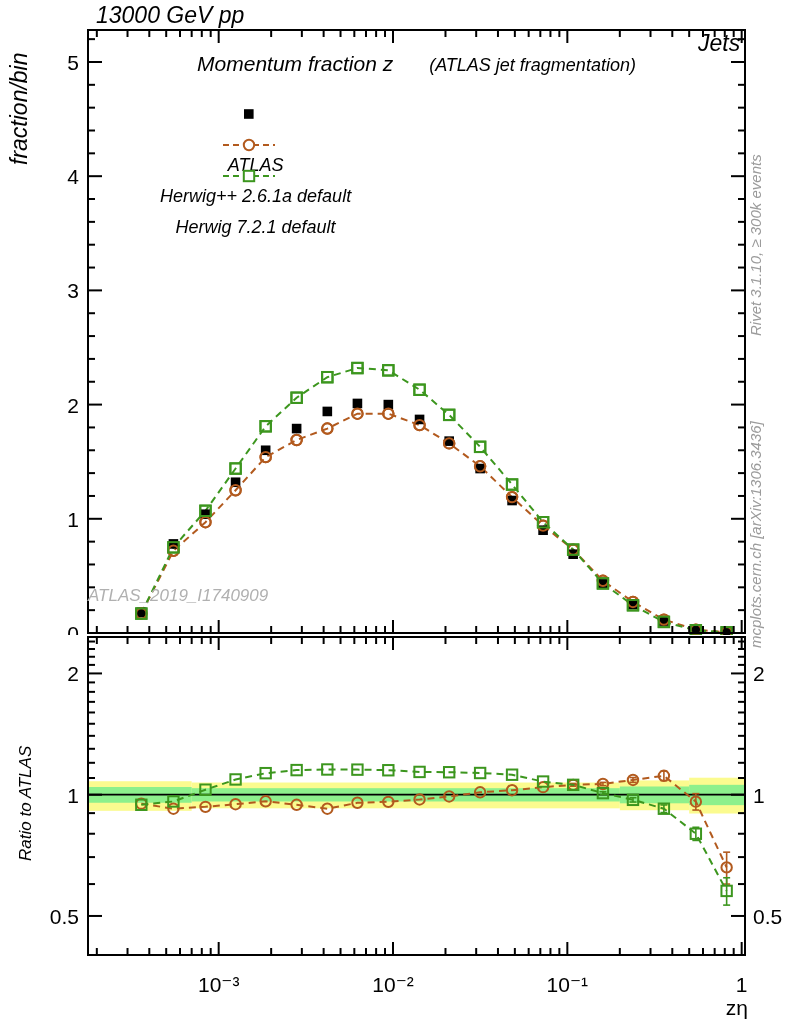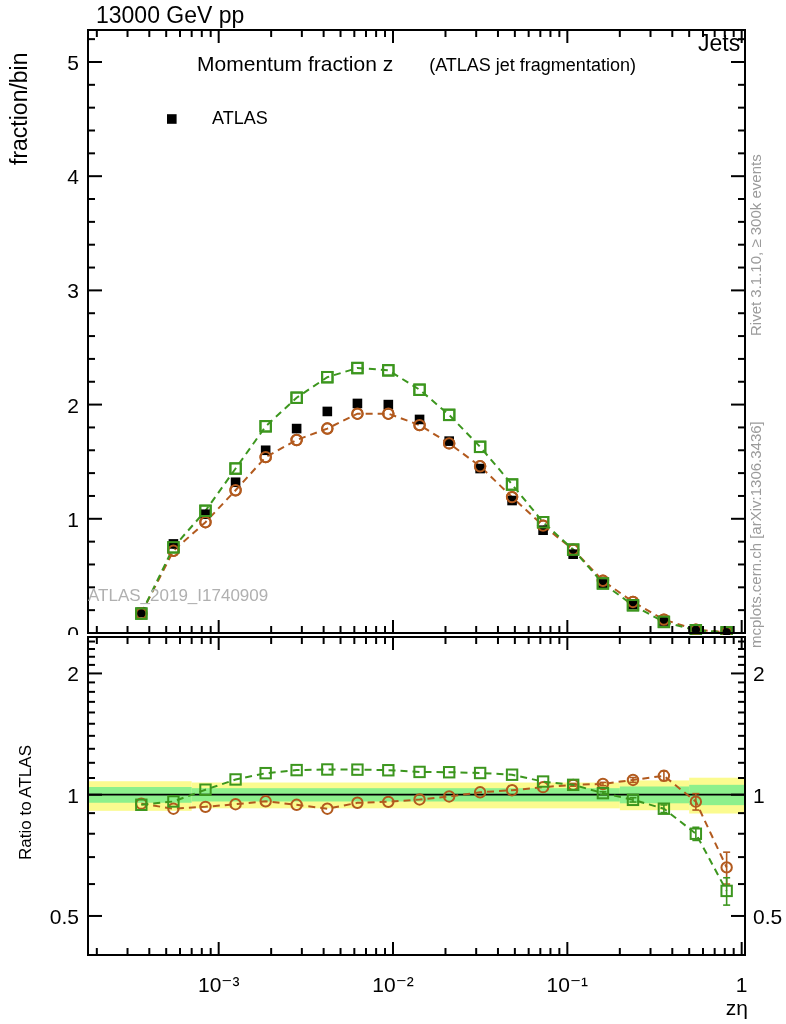--- a/index.html
+++ b/index.html
@@ -2,29 +2,29 @@
 <html><head>
 <meta charset="utf-8">
 <style>
   html,body{margin:0;padding:0;}
   body{
     width:786px;height:1024px;position:relative;background:#fff;
     font-family:"Liberation Sans","DejaVu Sans",sans-serif;color:#000;
     overflow:hidden;
   }
   #chart-svg{position:absolute;left:0;top:0;}
-  .overlay{position:absolute;}
+  .overlay{position:absolute;font-style:italic;}
   .hdr{font-size:23px;letter-spacing:0px;}
   #header-left{left:96px;top:2px;}
   #header-right{left:698px;top:2px;margin-top:28px;}
   #plot-title{left:88px;top:52px;width:657px;text-align:center;}
   #plot-title .t-main{font-size:21px;text-align:right;}
   #plot-title .t-paren{font-size:18px;margin-left:36px;}
   #legend{left:146px;top:103px;}
-  .legend-row{display:flex;align-items:center;height:31px;}
+  .legend-row{display:flex;align-items:center;height:31px;flex-direction:column;}
   .legend-marker{width:52px;height:22px;flex:0 0 52px;}
   .legend-label{font-size:18px;margin-left:14px;white-space:nowrap;}
   #watermark{left:88px;top:586px;width:612px;text-align:left;
     font-size:17px;color:#b0b0b0;}
   .vtext{writing-mode:vertical-rl;transform:rotate(180deg);
     display:flex;align-items:center;justify-content:center;white-space:nowrap;}
   #ylabel-main{left:6px;top:34px;height:150px;font-size:23px;}
   #ylabel-ratio{left:16px;top:738px;height:130px;font-size:17px;}
   #note-top{left:747px;top:26px;height:310px;font-size:15px;color:#9b9b9b;justify-content:flex-start;}
   #note-bottom{left:747px;top:352px;height:296px;font-size:15px;color:#9b9b9b;justify-content:flex-start;}
@@ -502,20 +502,34 @@
 
 <div class="overlay" id="plot-title"><span class="t-main">Momentum fraction z</span><span class="t-paren">(ATLAS jet fragmentation)</span></div>
 
 <div class="overlay" id="legend">
     <div class="legend-row">
       <svg class="legend-marker" width="52" height="22">
         <rect x="21" y="6.2" width="9.6" height="9.6" fill="#000000"></rect>
       </svg>
       <span class="legend-label">ATLAS</span>
     </div>
+    <div class="legend-row">
+      <svg class="legend-marker" width="52" height="22">
+        <line x1="0" y1="11" x2="52" y2="11" stroke="#b25a1e" stroke-width="2" stroke-dasharray="6 4"></line>
+        <circle cx="26" cy="11" r="5.2" fill="#fff" stroke="#b25a1e" stroke-width="2"></circle>
+      </svg>
+      <span class="legend-label">Herwig++ 2.6.1a default</span>
+    </div>
+    <div class="legend-row">
+      <svg class="legend-marker" width="52" height="22">
+        <line x1="0" y1="11" x2="52" y2="11" stroke="#3c961e" stroke-width="2" stroke-dasharray="6 4"></line>
+        <rect x="20.8" y="5.8" width="10.4" height="10.4" fill="#fff" stroke="#3c961e" stroke-width="2"></rect>
+      </svg>
+      <span class="legend-label">Herwig 7.2.1 default</span>
+    </div>
   </div>
 
 <div class="overlay" id="watermark">ATLAS_2019_I1740909</div>
 
 <div class="overlay vtext" id="ylabel-main">fraction/bin</div>
 <div class="overlay vtext" id="ylabel-ratio">Ratio to ATLAS</div>
 
 <div class="overlay vtext" id="note-top">Rivet 3.1.10, ≥ 300k events</div>
 <div class="overlay vtext" id="note-bottom">mcplots.cern.ch [arXiv:1306.3436]</div>
 

